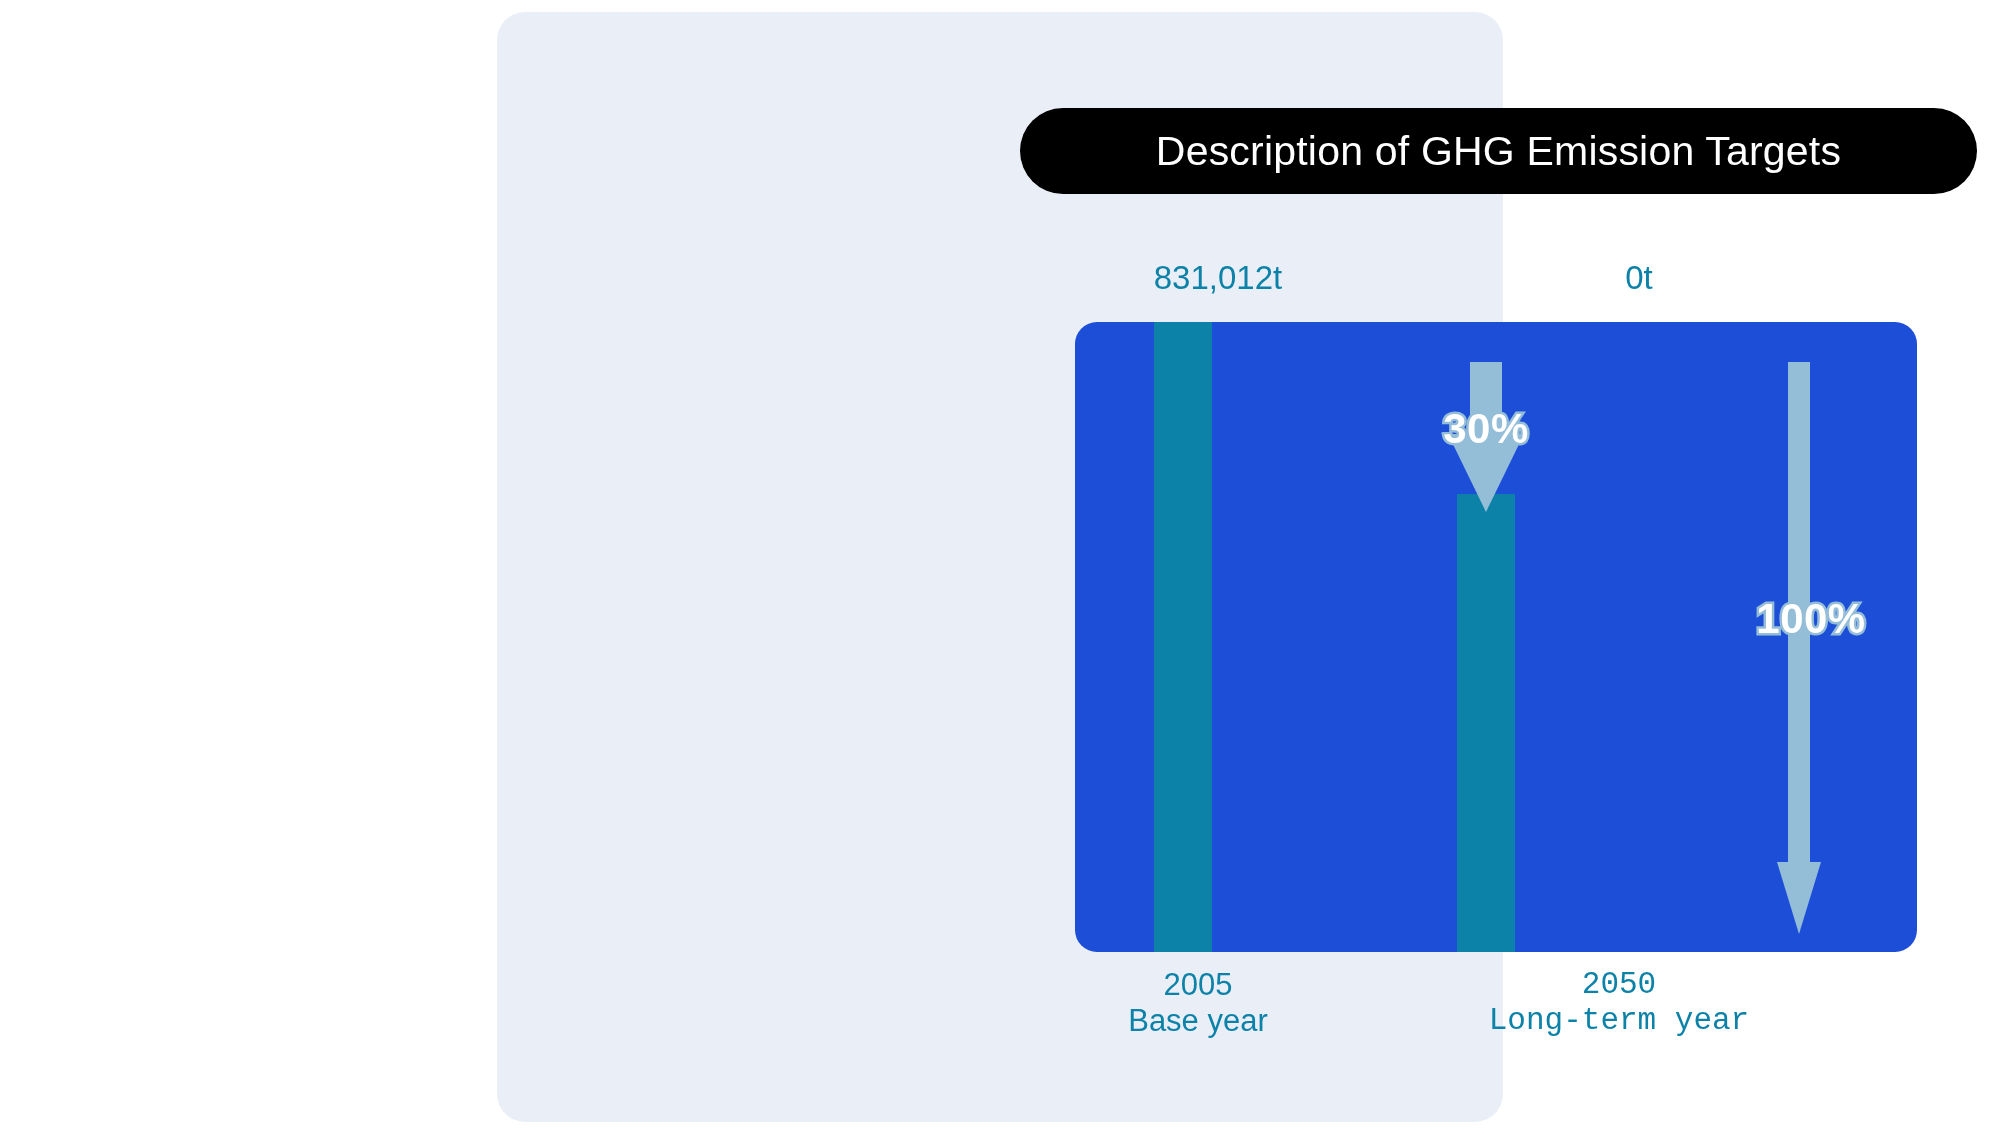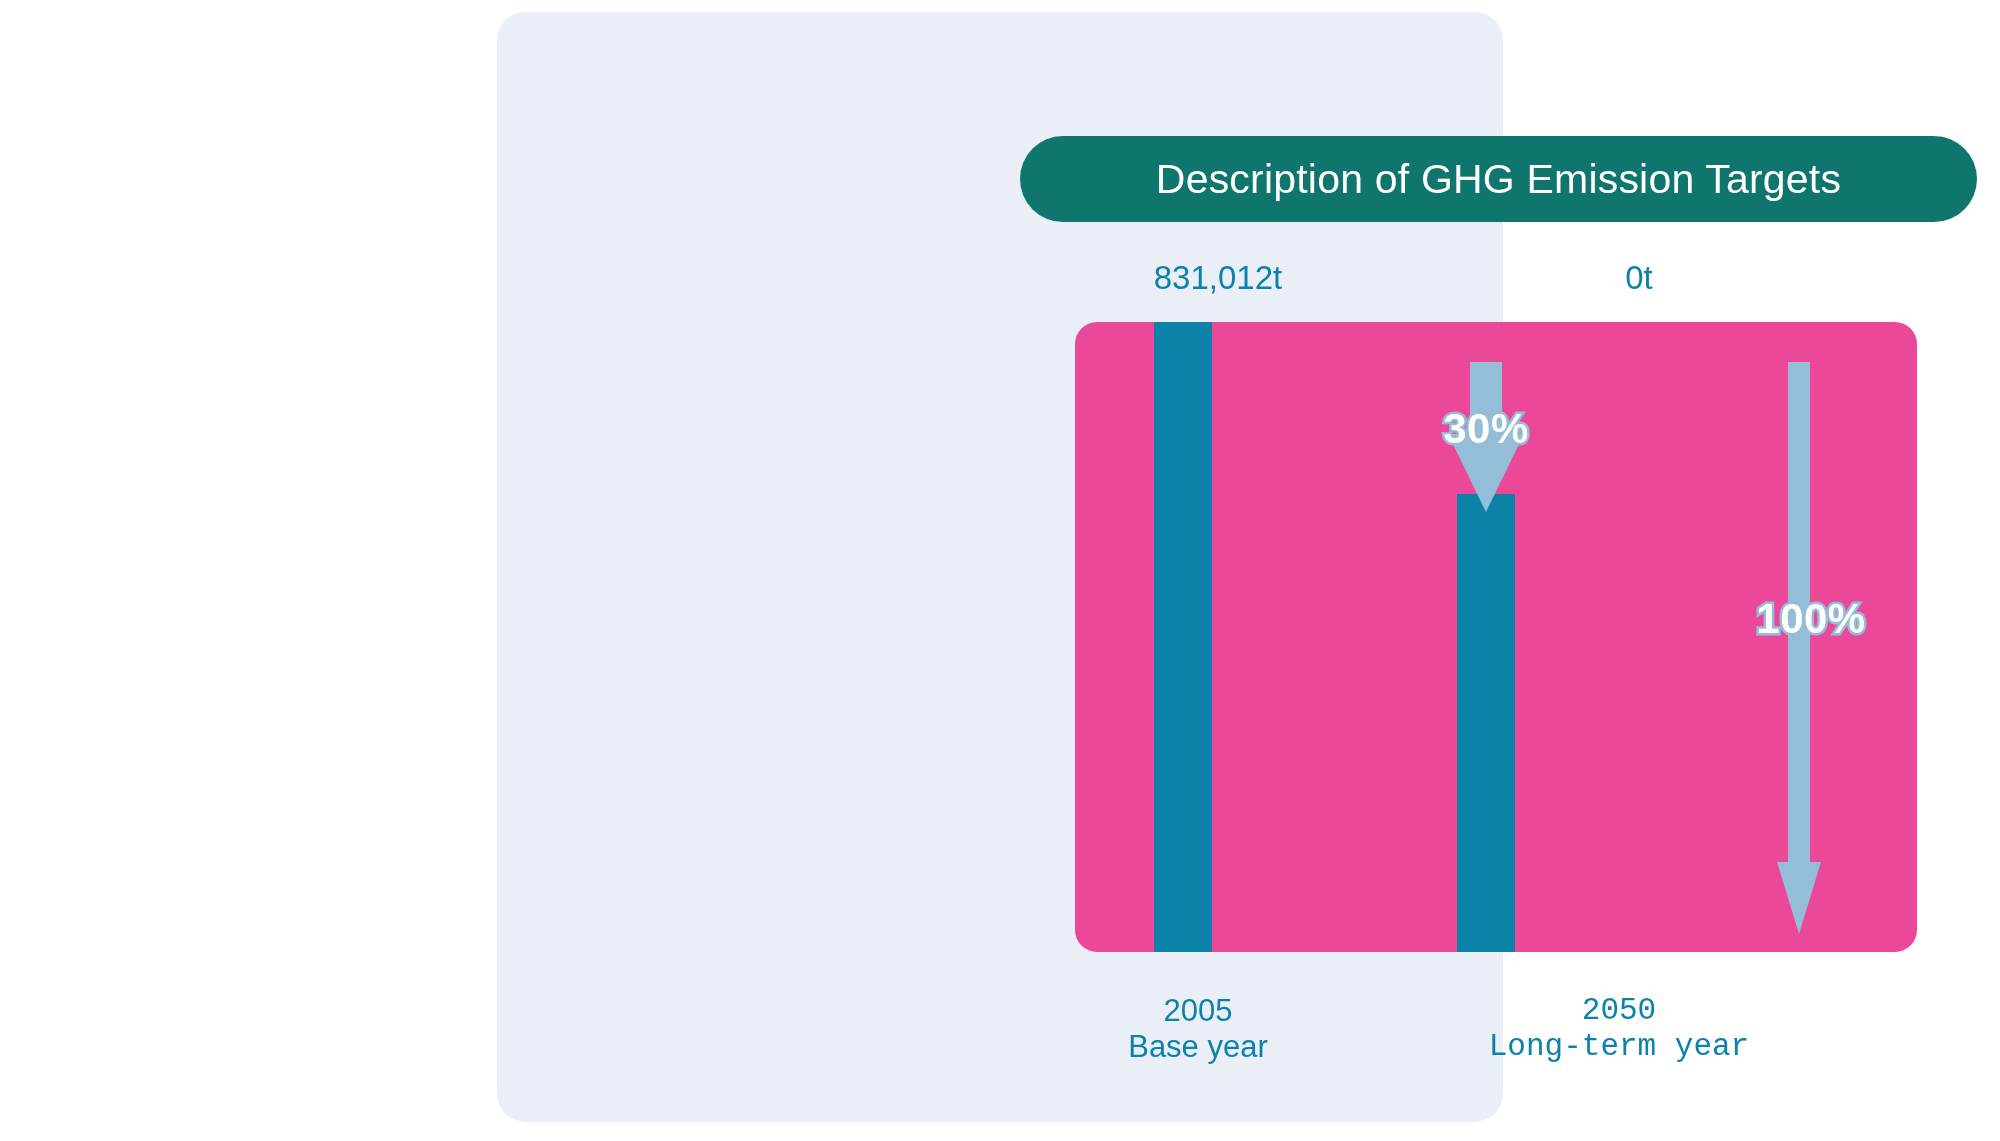--- a/index.html
+++ b/index.html
@@ -19,26 +19,25 @@
     width:1006px; height:1110px;
     background:#eaeff7;
     border-radius:28px;
   }
 
   
   .title-pill {
     position:absolute;
     left:523px; top:96px;
     width:957px; height:86px;
-    background:#0f766e;
+    background:#000000;
     border-radius:43px;
     display:flex;
     align-items:center;
     justify-content:center;
-    margin-top:28px;
   }
   .title-text {
     color:#ffffff;
     font-size:41px;
     font-weight:400;
     letter-spacing:0.2px;
     white-space:nowrap;
   }
 
   
@@ -62,21 +61,21 @@
     font-size:33px;
     font-weight:400;
     white-space:nowrap;
   }
 
   
   .plot-panel {
     position:absolute;
     left:578px; top:310px;
     width:842px; height:630px;
-    background:#ec4899;
+    background:#1d4ed8;
     border-radius:22px;
   }
 
   
   .bar {
     position:absolute;
     background:#0d82a9;
   }
   .bar-2005 { left:79px;  bottom:0; width:58px; height:630px; }
   .bar-2030 { left:382px; bottom:0; width:58px; height:458px; }
@@ -131,21 +130,21 @@
     -webkit-text-stroke:5px #94bdd8;
     paint-order:stroke fill;
     transform:translate(-50%,-50%);
   }
   .pct-30  { left:411px; top:107px; }
   .pct-100 { left:736px; top:297px; }
 
   
   .cat-row {
     position:absolute;
-    left:578px; top:980px;
+    left:578px; top:954px;
     width:842px;
     display:flex;
   }
   .cat-cell {
     display:flex;
     flex-direction:column;
     align-items:center;
   }
   .cat-cell.k1 { flex:0 0 246px; }
   .cat-cell.k2 { flex:0 0 300px; }

